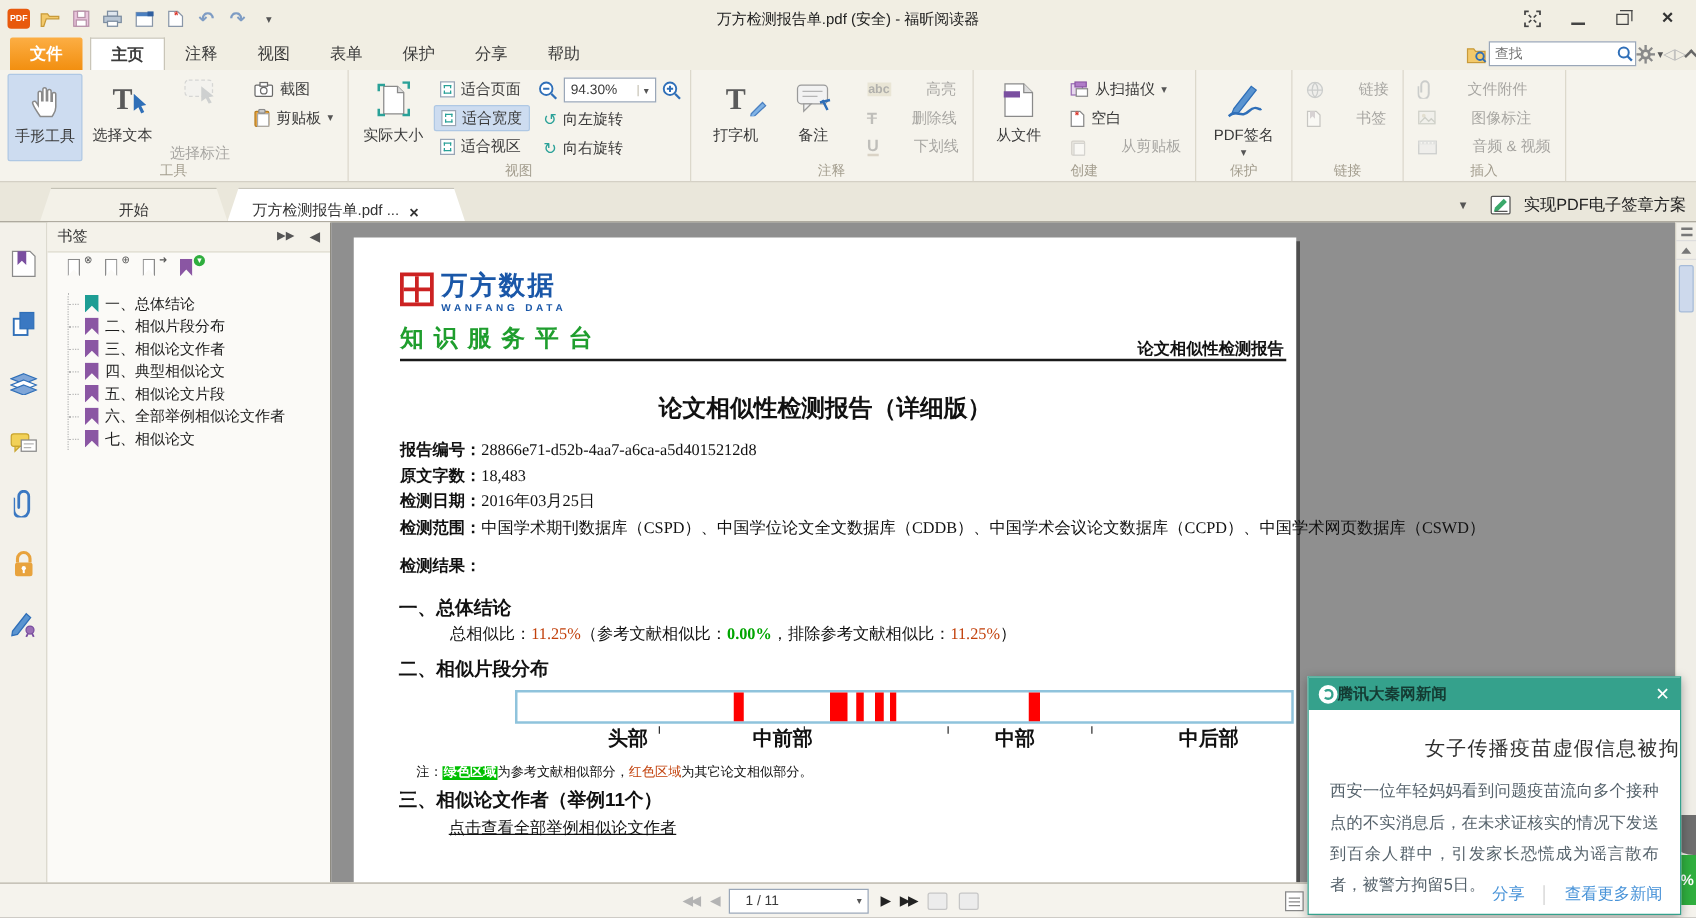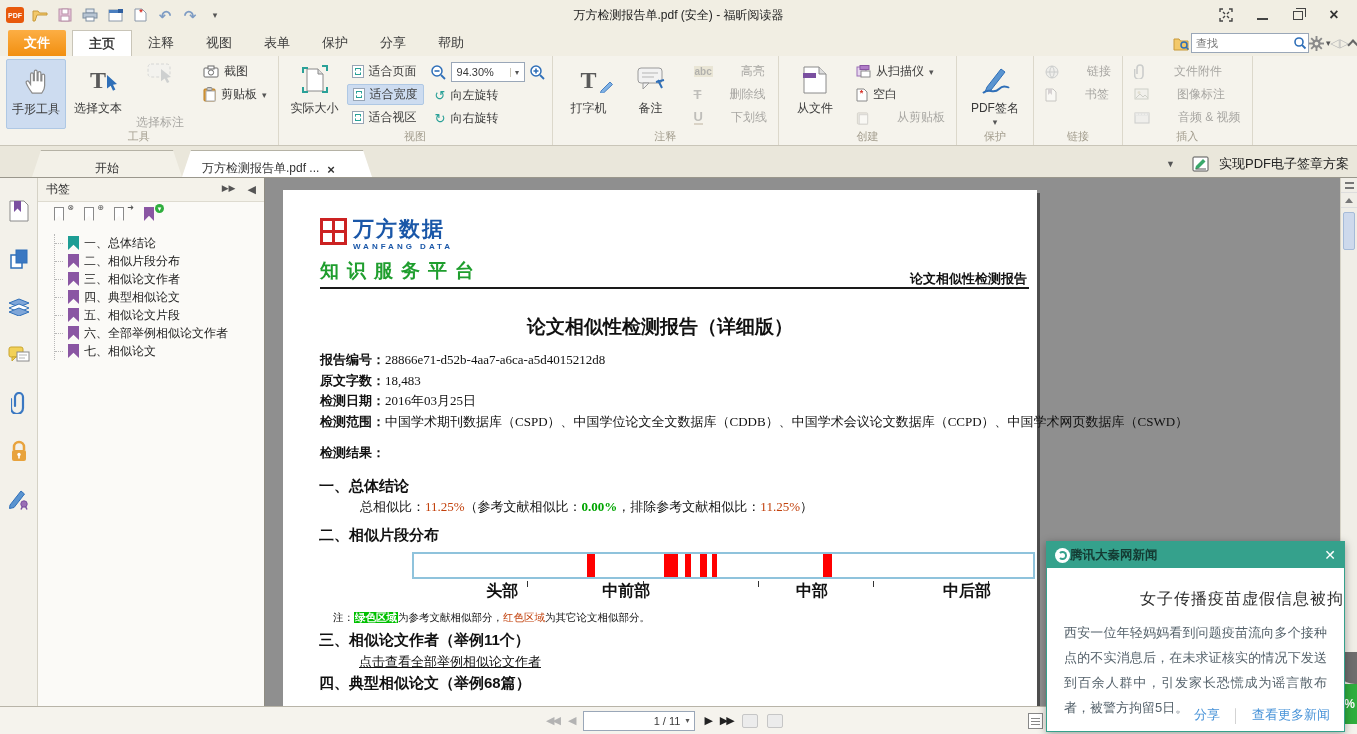--- a/index.html
+++ b/index.html
@@ -137,21 +137,21 @@
   .splitg { width:9px; height:7px; border-top:2px solid #777; border-bottom:2px solid #777; }
   .thumb { position:absolute; left:2px; right:2px; top:34px; height:38px; background:#cdd9ec; border:1px solid #a6bbd8; border-radius:2px;}
 
   
   .statusbar { position:absolute; left:0; top:706px; width:100%; height:28px; background:#f5f3ed;
                border-top:1px solid #b8b4a8; display:flex; align-items:center; }
   .navcluster { display:flex; align-items:center; gap:9px; margin-left:546px; }
   .pgbtn { font-size:11px; letter-spacing:-2px; }
   .gray { color:#b3b3b3; } .dark { color:#222; }
   .pagecombo { width:112px; height:20px; background:#fff; border:1px solid #9aa7b8; display:flex; align-items:center; font-size:11px;}
-  .pagecombo .cval { flex:1; padding-left:6px;text-align:right; }
+  .pagecombo .cval { flex:1; padding-left:12px; }
   .pagecombo .cdd { width:14px; text-align:center; font-size:8px; color:#555;}
   .viewhist { width:16px; height:14px; border:1px solid #c6c6c6; background:#ececec; border-radius:2px;}
   .sright { position:absolute; left:1028px; top:6px; width:15px; height:16px; border:1px solid #888; background:#fff;
             display:flex; flex-direction:column; justify-content:center; gap:2px; padding:2px;}
   .sright i { display:block; height:1px; background:#888; }
 
   
   .peelwrap { position:absolute; right:0; top:652px; width:24px; height:80px; z-index:40; }
   .peel { width:24px; height:32px; background:#6e6e6e; border-radius:0 0 0 22px; }
   .gbadge { width:24px; height:40px; background:#2fae3e; color:#fff; font-weight:bold; font-size:12px;
@@ -730,21 +730,20 @@
           <span class="axlabel" style="left: 34.4%;">中前部</span>
           <span class="axlabel" style="left: 64.2%;">中部</span>
           <span class="axlabel" style="left: 89.1%;">中后部</span>
         </div>
       <div class="noteline">
         <span>注：</span><span class="greenbg">绿色区域</span><span>为参考文献相似部分，</span><span class="red">红色区域</span><span>为其它论文相似部分。</span>
       </div>
 
       <div class="sechead" style="top:441px;">三、相似论文作者（举例11个）</div>
       <div class="doclink">点击查看全部举例相似论文作者</div>
-      <div class="sechead" style="top:484px;">四、典型相似论文（举例68篇）</div>
     </div>
   </div>
 
   <div class="vscroll">
     <div class="vsbtn">
         <span class="splitg"></span>
       </div>
     <div class="vsbtn">
         <span class="tri-up"></span>
       </div>

